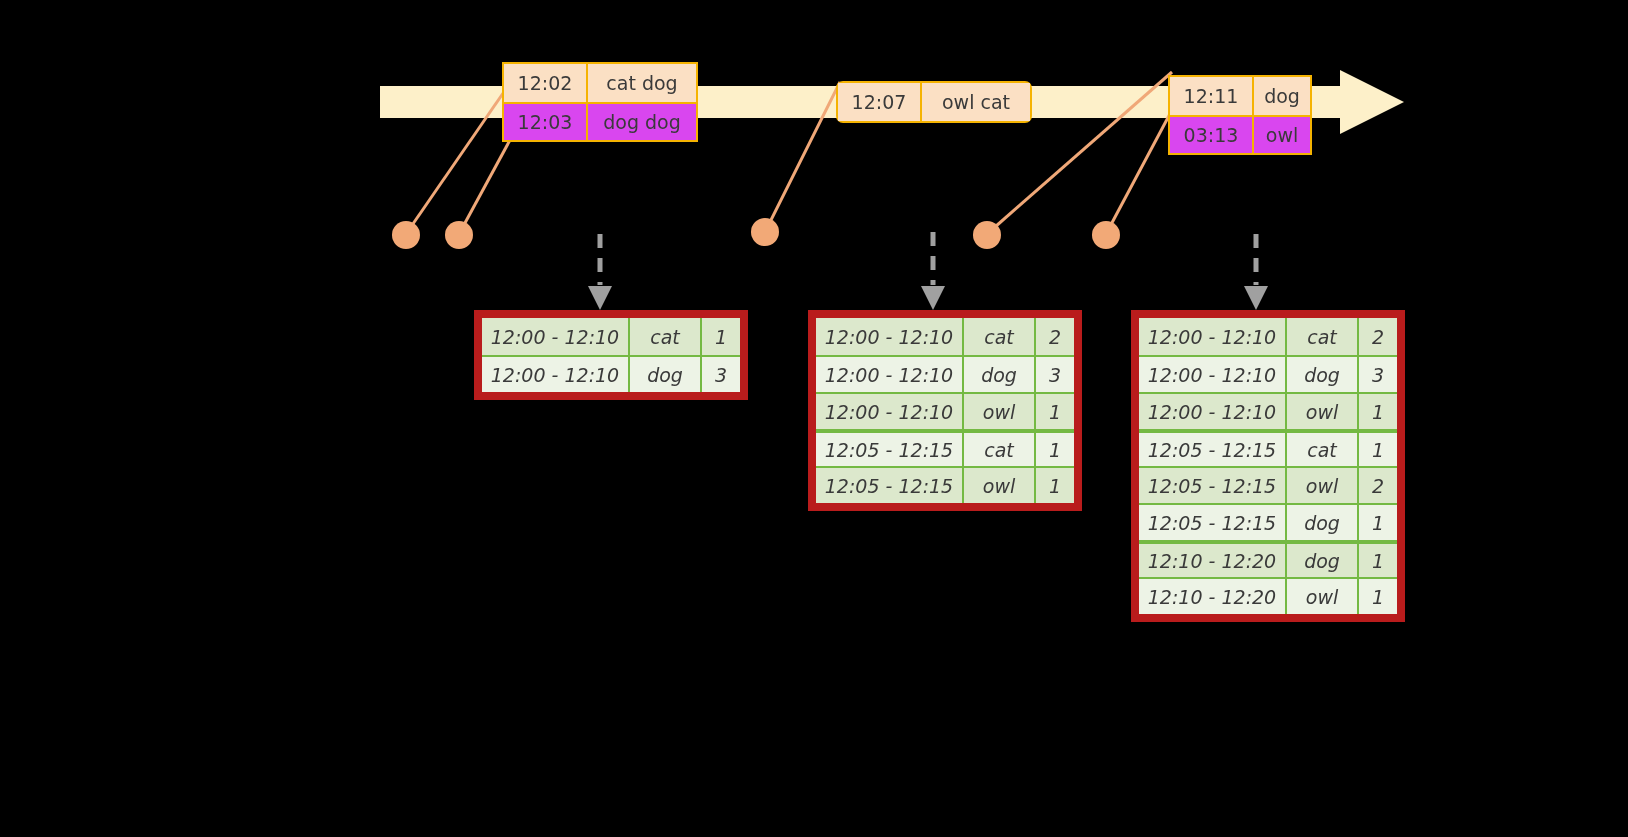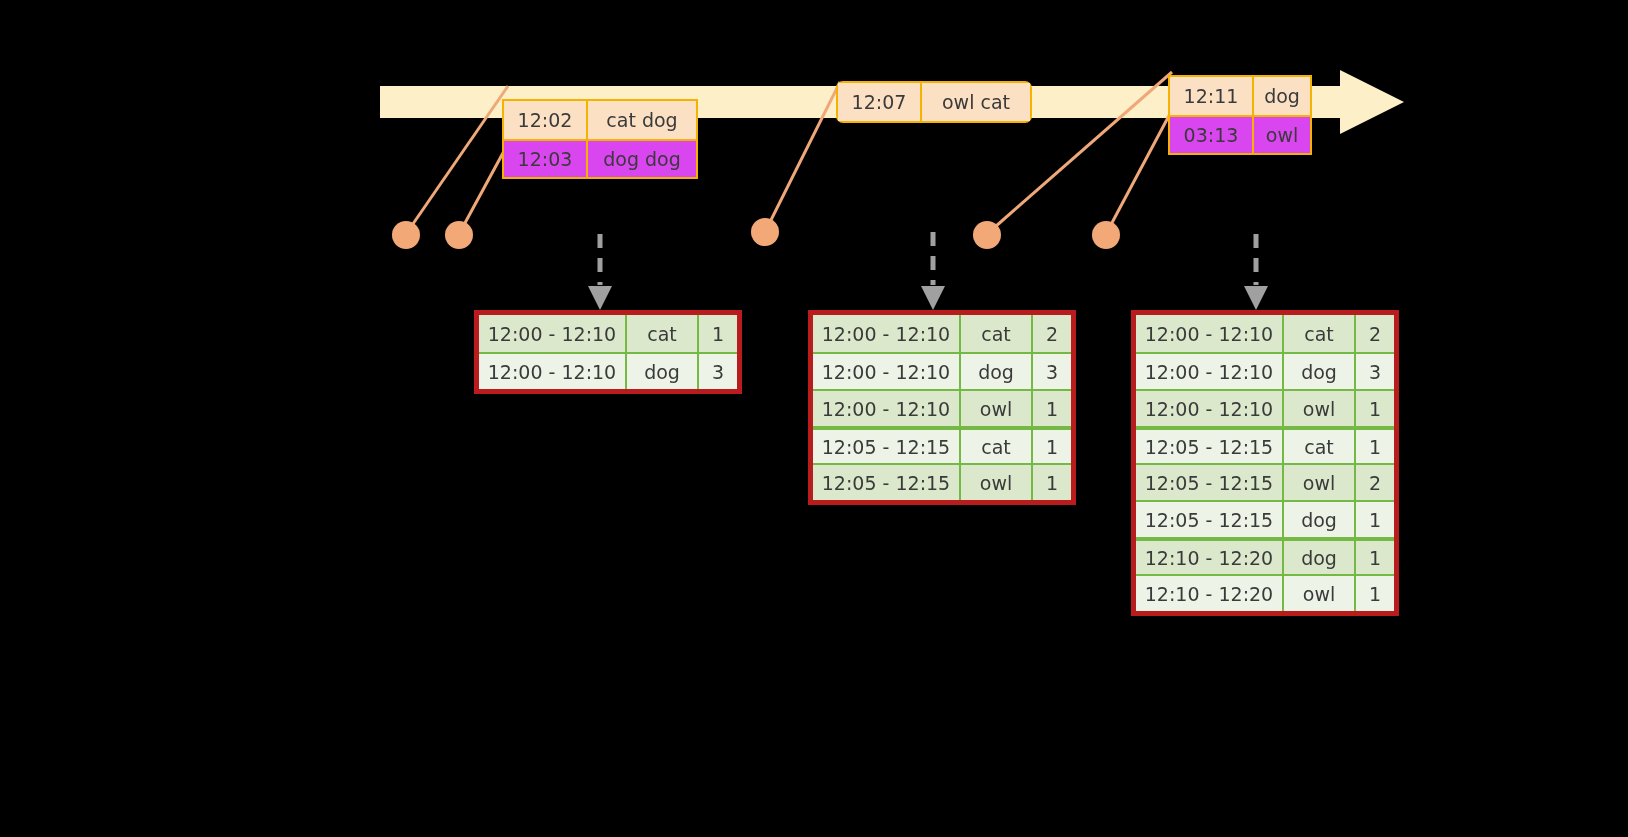--- a/index.html
+++ b/index.html
@@ -12,21 +12,21 @@
   .evt-group{position:absolute;border:2px solid #F5B301;box-sizing:border-box;}
   .evt-row{display:flex;height:38px;box-sizing:border-box;}
   .evt-row + .evt-row{border-top:2px solid #F5B301;}
   .evt-row.shade .evt-time,.evt-row.shade .evt-words{background:#FBE0C4;}
   .evt-time,.evt-words{display:flex;align-items:center;justify-content:center;
       font-size:19px;color:#3a3a3a;background:#d946ef;box-sizing:border-box;}
   .evt-time{width:84px;border-right:2px solid #F5B301;}
   .evt-words{flex:1;}
 
   
-  .rtable{position:absolute;border:5px solid #b91c1c;box-sizing:border-box;background:#c4b5fd;}
+  .rtable{position:absolute;border:8px solid #b91c1c;box-sizing:border-box;background:#c4b5fd;font-style:italic;}
   .rrow{display:flex;height:37px;box-sizing:border-box;}
   .rrow + .rrow{border-top:2px solid #74B943;}
   .rrow.group-end + .rrow{border-top:4px solid #74B943;}
   .rcell{display:flex;align-items:center;justify-content:center;
       font-size:19px;color:#3a3a3a;box-sizing:border-box;background:#EDF3E6;}
   .rrow.alt .rcell{background:#DCE8CC;}
   .c-window{width:148px;border-right:2px solid #74B943;}
   .c-key{width:72px;border-right:2px solid #74B943;}
   .c-count{width:38px;}
 </style>
@@ -67,21 +67,21 @@
         <line x1="933" y1="232" x2="933" y2="285" stroke-dasharray="14 10"></line>
         <path d="M921 286 L933 310 L945 286 Z" fill="#A0A0A0" stroke="none"></path>
       </g>
       <g>
         <line x1="1256" y1="234" x2="1256" y2="285" stroke-dasharray="14 10"></line>
         <path d="M1244 286 L1256 310 L1268 286 Z" fill="#A0A0A0" stroke="none"></path>
       </g>
     </g>
   </svg>
 
-  <div class="evt-group" style="left:502px;top:62px;width:196px;margin-top:37px;">
+  <div class="evt-group" style="left:502px;top:62px;width:196px;">
     <div class="evt-row shade">
       <div class="evt-time">12:02</div>
       <div class="evt-words">cat dog</div>
     </div>
     <div class="evt-row">
       <div class="evt-time">12:03</div>
       <div class="evt-words">dog dog</div>
     </div>
   </div>
 

